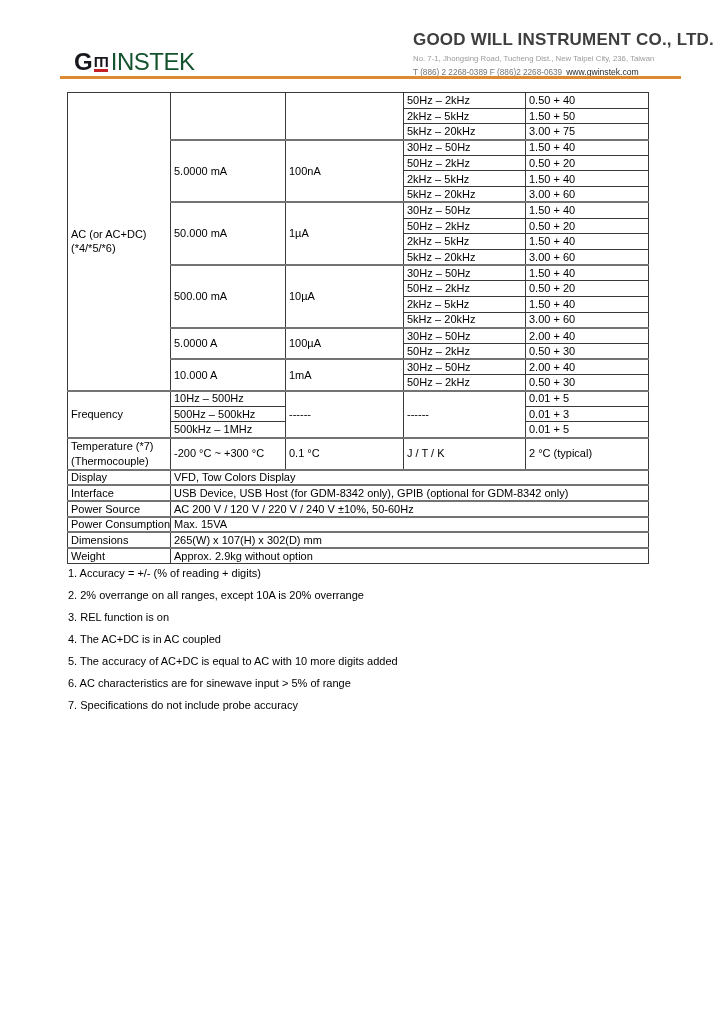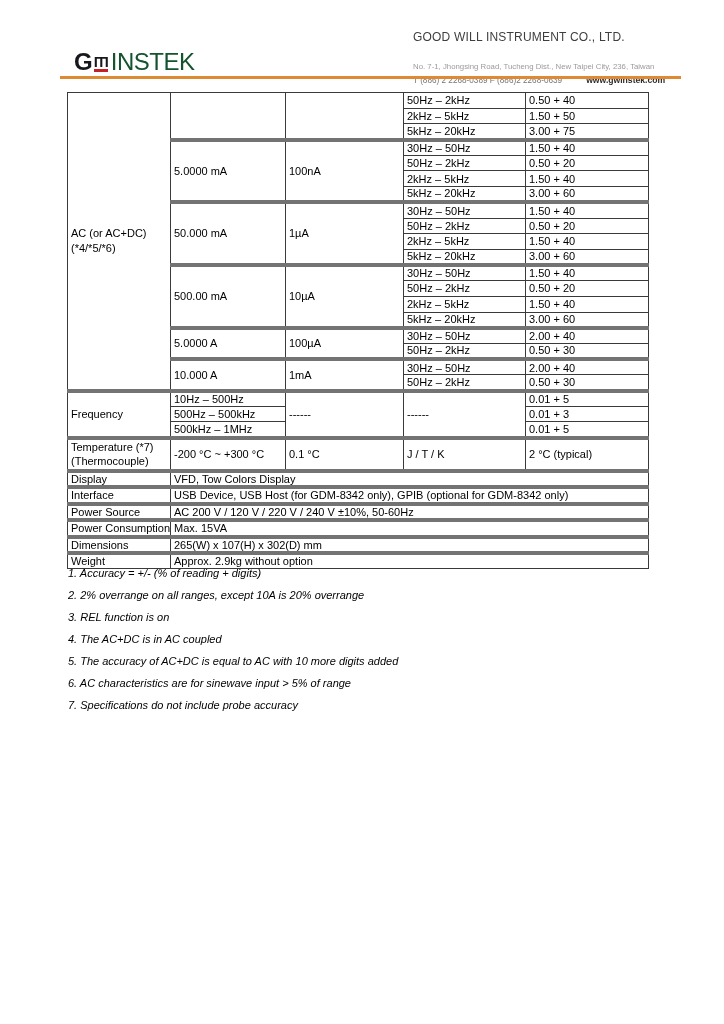--- a/index.html
+++ b/index.html
@@ -9,39 +9,39 @@
 
   
   .logo { position:absolute; left:74px; top:51px; display:flex; align-items:flex-end; }
   .logo-g { font-size:24px; font-weight:900; color:#17171E; line-height:22px; letter-spacing:-1px; }
   .logo-w { display:flex; flex-direction:column; align-items:center; margin:0 2px 1px 2px; }
   .logo-w-glyph { display:block; transform:scaleY(-1); font-size:15px; font-weight:900; line-height:12px; color:#17171E; }
   .logo-w-bar { width:14px; height:3px; margin-top:1px; }
   .logo-instek { font-size:24px; font-weight:400; color:#14532d; line-height:22px; letter-spacing:-0.5px; }
 
   .company { position:absolute; left:413px; top:30px; width:255px; }
-  .company-name { font-size:12px; font-weight:normal; color:#3E3E3E; letter-spacing:0.2px; white-space:nowrap; }
-  .company-address { font-size:7.8px; color:#9B9B9B; margin-top:18px; white-space:nowrap; }
+  .company-name { font-size:17px; font-weight:bold; color:#3E3E3E; letter-spacing:0.2px; white-space:nowrap; }
+  .company-address { font-size:7.8px; color:#9B9B9B; margin-top:4px; white-space:nowrap; }
   .company-contact { font-size:8.2px; color:#767676; margin-top:4px; white-space:nowrap; display:flex; align-items:baseline; }
-  .company-website { font-size:8.6px; font-weight:bold; color:#2B2B2B; margin-left:24px; }
+  .company-website { font-size:8.6px; font-weight:normal; color:#2B2B2B; margin-left:4px; }
 
   .orange-rule { position:absolute; left:60px; top:76px; width:621px; height:3px; }
 
   
   table.spec { position:absolute; left:67px; top:92px; width:581px; border-collapse:collapse; table-layout:fixed; border:1.5px solid #262626; }
   table.spec td { border:1px solid #3A3A3A; font-size:11px; line-height:12.5px; padding:0 3px; white-space:nowrap; overflow:hidden; vertical-align:middle; color:#000; }
   table.spec tr { height:15.7px; }
   table.spec tr.temp-row { height:32px; }
-  tr.sep > td { border-top:4px solid #737373; }
+  tr.sep > td { border-top:2px solid #737373; }
   td.vtop { vertical-align:top; padding-top:2px; }
   .cell-2line div { line-height:14.5px; }
 
   
   .footnotes { position:absolute; left:68px; top:567px; }
-  .footnote { font-size:11px; line-height:12px; margin-bottom:10px; color:#000; white-space:nowrap;font-style:italic; }
+  .footnote { font-size:11px; line-height:12px; margin-bottom:10px; color:#000; white-space:nowrap; }
 </style>
 </head>
 <body>
 
 <div class="page">
 
   <div class="logo">
     <span class="logo-g">G</span>
     <span class="logo-w">
       <span class="logo-w-glyph">Ш</span>

